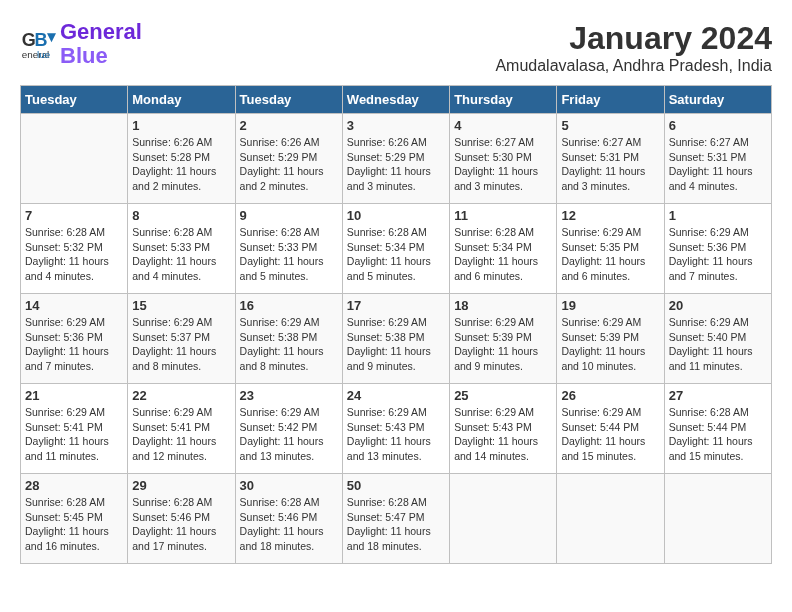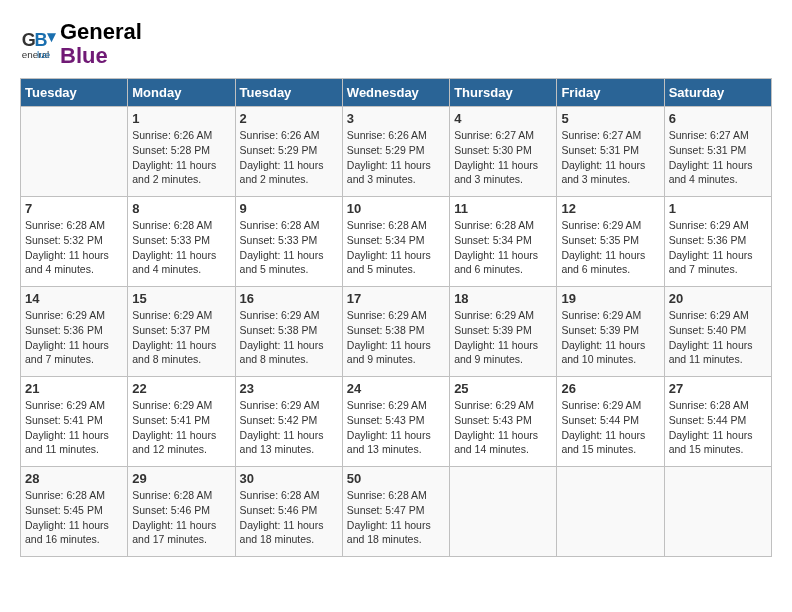--- a/index.html
+++ b/index.html
@@ -20,21 +20,21 @@
       display: flex;
       align-items: center;
     }
     .logo-text {
       font-size: 22px;
       font-weight: bold;
       color: #333;
       line-height: 1.1;
     }
     .logo-text span {
-      color: #000000;
+      color: #6d28d9;
     }
     .logo-icon {
       width: 36px;
       height: 36px;
       margin-right: 4px;
     }
     .title-block {
       text-align: right;
     }
     .title-block h1 {
@@ -100,23 +100,27 @@
     <svg class="logo-icon" viewBox="0 0 40 40">
       <text x="2" y="22" font-size="20" font-weight="bold" fill="#333">G</text>
       <text x="16" y="22" font-size="20" font-weight="bold" fill="#1a6faf">B</text>
       <polygon points="30,8 40,8 35,18" fill="#1a6faf"></polygon>
       <text x="2" y="36" font-size="11" fill="#333">eneral</text>
       <text x="19" y="36" font-size="11" fill="#1a6faf">lue</text>
     </svg>
     <div>
       <div class="logo-text">
         <span>General</span><br>
-        <span style="color:#701a75">Blue</span>
+        <span style="color:#8b5cf6">Blue</span>
       </div>
     </div>
+  </div>
+  <div class="title-block">
+    <h1>January 2024</h1>
+    <h2>Amudalavalasa, Andhra Pradesh, India</h2>
   </div>
 </div>
 
 <table>
   <thead>
     <tr>
     <th>Tuesday</th>
         <th>Monday</th>
         <th>Tuesday</th>
         <th>Wednesday</th>

